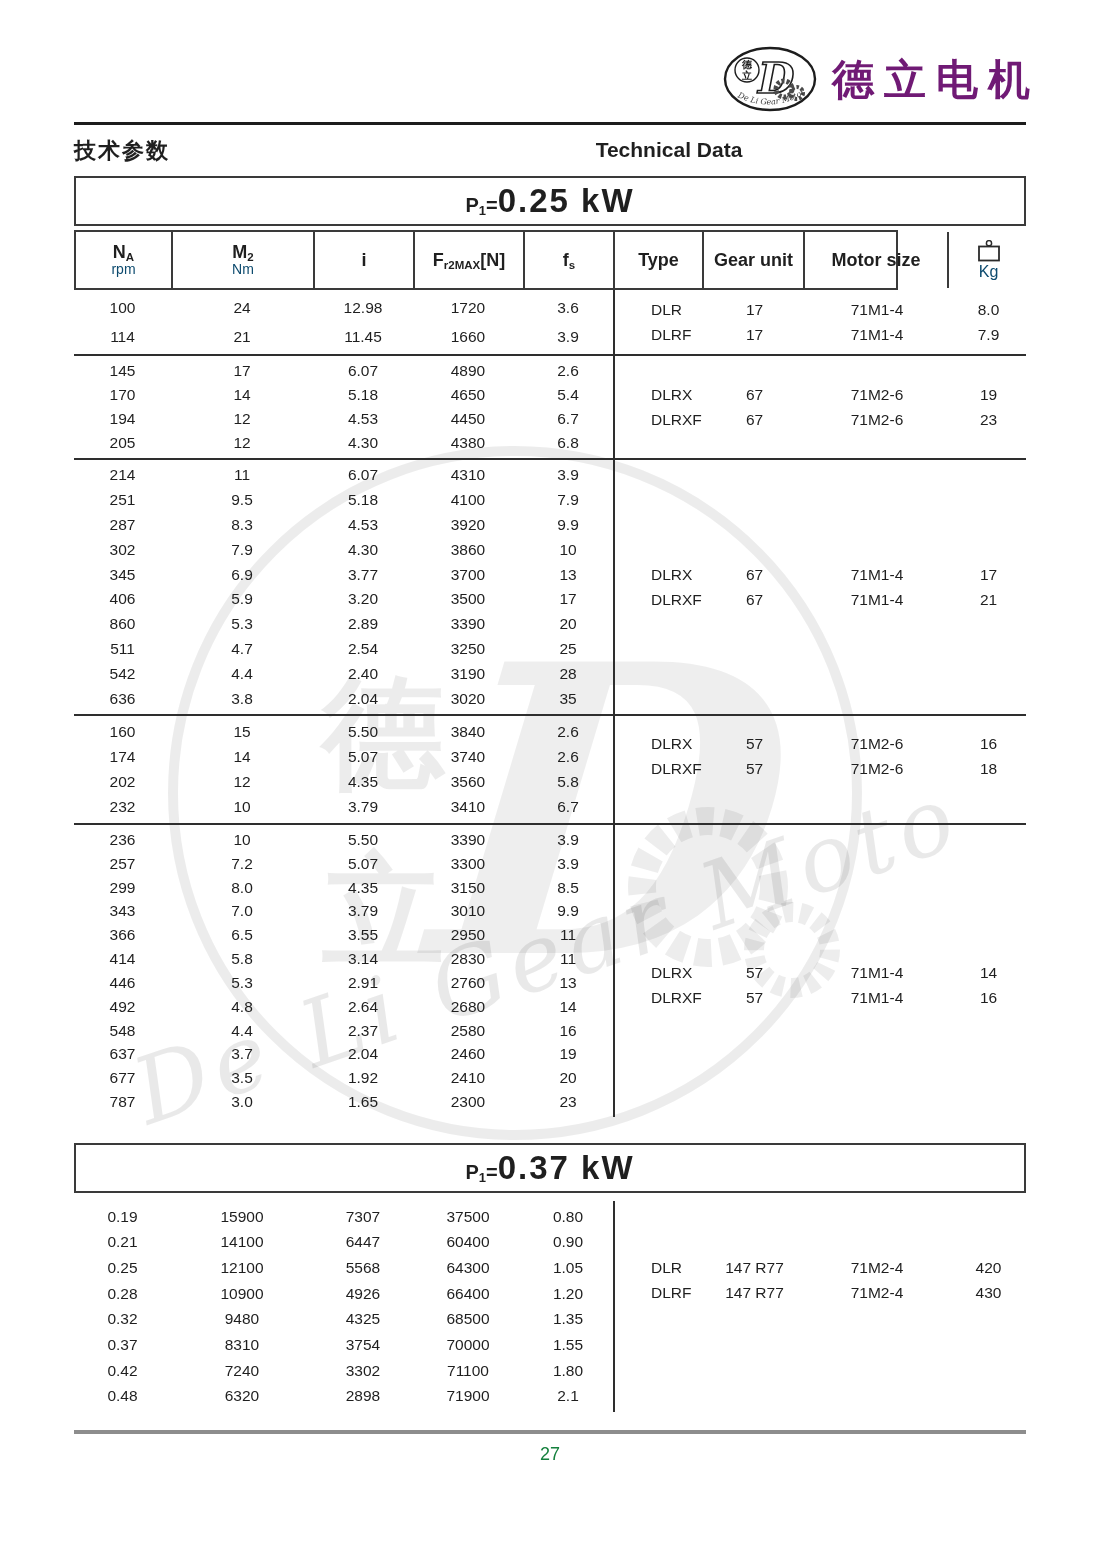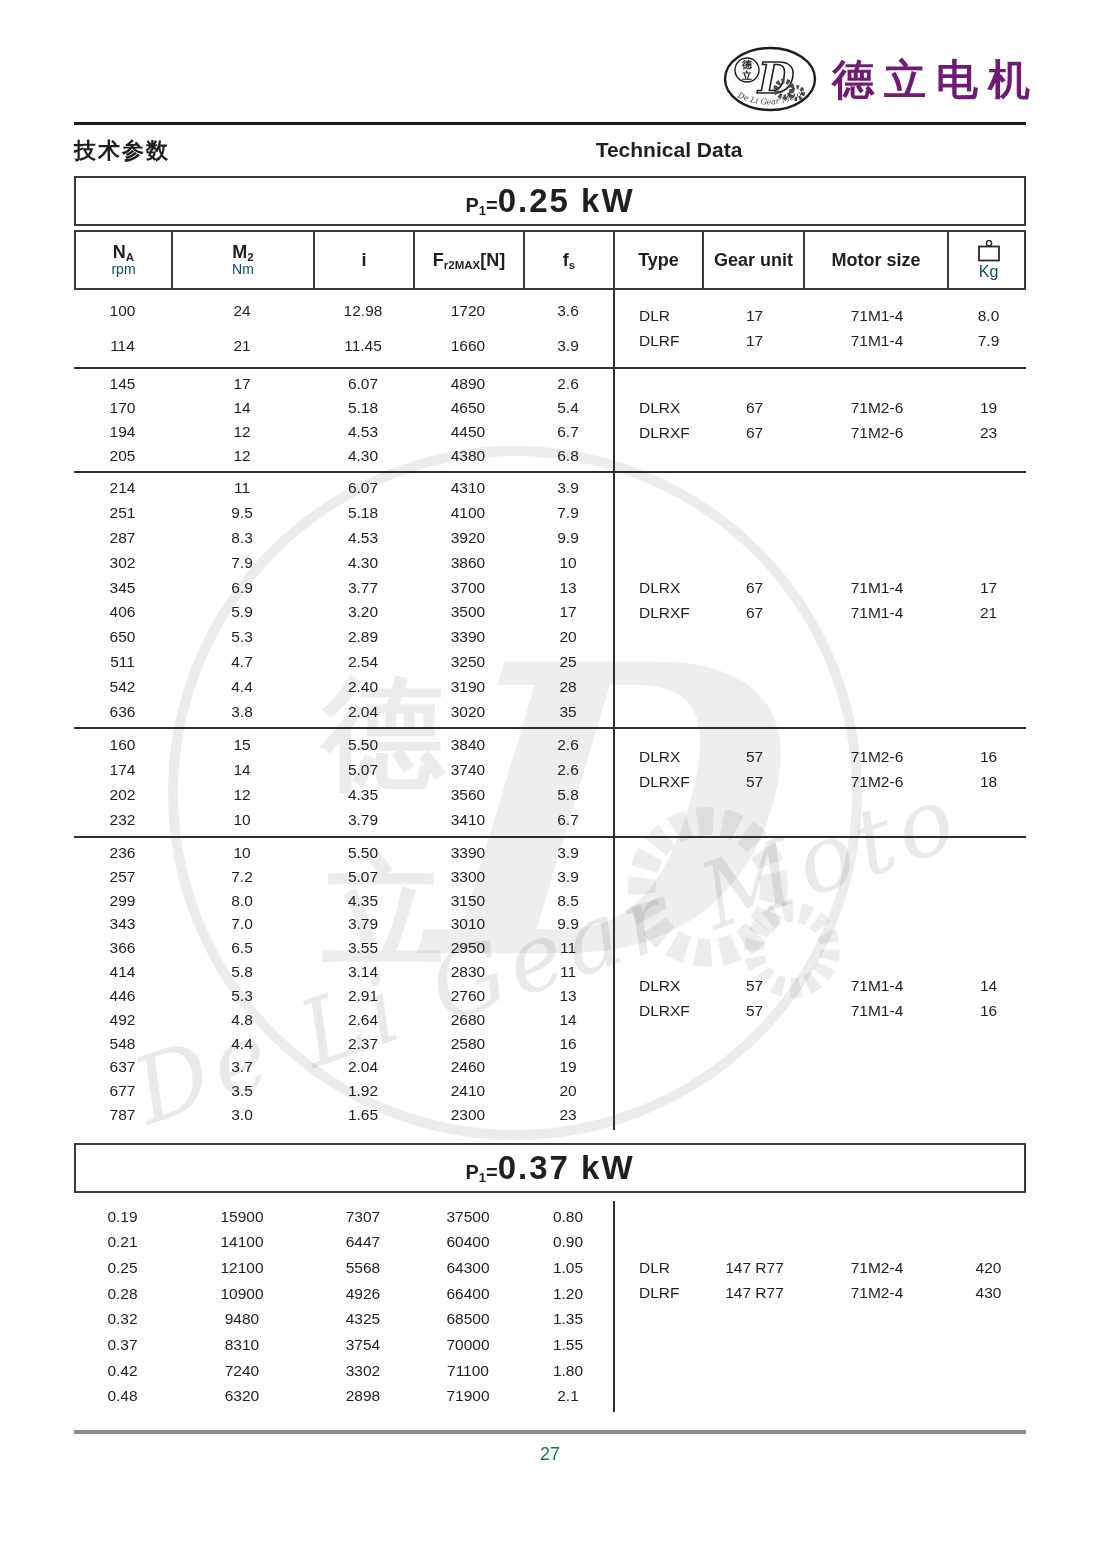--- a/index.html
+++ b/index.html
@@ -33,55 +33,55 @@
   .box1 { top:176px; }
   .box2 { top:1143px; }
   .st-inner { display:inline-flex; align-items:baseline; }
   .st-p  { font-size:20px; font-weight:bold; }
   .st-sub{ font-size:13px; font-weight:bold; position:relative; top:3px; }
   .st-eq { font-size:20px; font-weight:bold; }
   .st-val{ font-size:33px; font-weight:bold; letter-spacing:2px; }
 
   
   .thead {
-    position:absolute; top:230px; left:0; width:952px; height:60px;
+    position:absolute; top:230px; left:0; width:824px; height:60px;
     display:grid; grid-template-columns:97px 142px 100px 110px 90px 89px 101px 144px 79px;
     border:2px solid #3a3a3a;
   }
   .th { border-right:2px solid #3a3a3a; display:flex; flex-direction:column; align-items:center; justify-content:center; line-height:1.12; }
   .th:last-child { border-right:none; }
   .th-main { font-size:18px; font-weight:bold; white-space:nowrap; }
   .th-sub  { font-size:11.5px; font-weight:bold; position:relative; top:3px; }
   .th-unit { font-size:14px; color:#0c4a6e; }
   .kg-icon { display:block; margin-bottom:1px; }
 
   
   .groups { position:absolute; left:0; width:952px; }
   #groups-025 { top:290px; }
   #groups-037 { top:1201px; }
   .group { position:relative; width:952px; border-bottom:2px solid #2e2e2e; }
   .group.last { border-bottom:none; }
-  #groups-025 .group:nth-child(1){ height:79px; }
+  #groups-025 .group:nth-child(1){ height:66px; }
   #groups-025 .group:nth-child(2){ height:104px; }
   #groups-025 .group:nth-child(3){ height:256px; }
   #groups-025 .group:nth-child(4){ height:109px; }
   #groups-025 .group:nth-child(5){ height:292px; }
   #groups-037 .group { height:211px; border-bottom:none; }
 
   .left-rows { position:absolute; left:0; top:0; bottom:0; width:539px;
     display:flex; flex-direction:column; justify-content:space-around; padding:3px 0; }
   .row { display:grid; grid-template-columns:97px 142px 100px 110px 90px; }
   .row span { text-align:center; font-size:15.5px; }
 
   .type-block { position:absolute; left:539px; top:0; bottom:0; width:413px;
     border-left:2px solid #2e2e2e; display:flex; flex-direction:column; justify-content:center; }
   .type-rows { display:flex; flex-direction:column; gap:7px; }
   .trow { display:grid; grid-template-columns:89px 101px 144px 79px; }
   .trow span { text-align:center; font-size:15.5px; white-space:nowrap; }
-  .trow .t0 { text-align:left; padding-left:24px; }
+  .trow .t0 { text-align:left; padding-left:24px;margin-left:12px; }
   .shift-up    .type-rows { transform:translateY(-26px); }
   .shift-up-sm .type-rows { transform:translateY(-13px); }
   .shift-down  .type-rows { transform:translateY(14px); }
 
   
   .bottom-rule { position:absolute; top:1430px; left:0; width:952px; border-top:4px solid #8d8d8d; }
   .page-num { position:absolute; top:1444px; left:0; width:952px; text-align:center; font-size:18px; color:#15803d; }
 
   .wm-text { font-family:"DejaVu Serif","Liberation Serif",serif; }
 </style>
@@ -290,21 +290,21 @@
               <span class="c4">13</span>
             </div>
             <div class="row">
               <span class="c0">406</span>
               <span class="c1">5.9</span>
               <span class="c2">3.20</span>
               <span class="c3">3500</span>
               <span class="c4">17</span>
             </div>
             <div class="row">
-              <span class="c0">650</span>
+              <span class="c0">860</span>
               <span class="c1">5.3</span>
               <span class="c2">2.89</span>
               <span class="c3">3390</span>
               <span class="c4">20</span>
             </div>
             <div class="row">
               <span class="c0">511</span>
               <span class="c1">4.7</span>
               <span class="c2">2.54</span>
               <span class="c3">3250</span>

